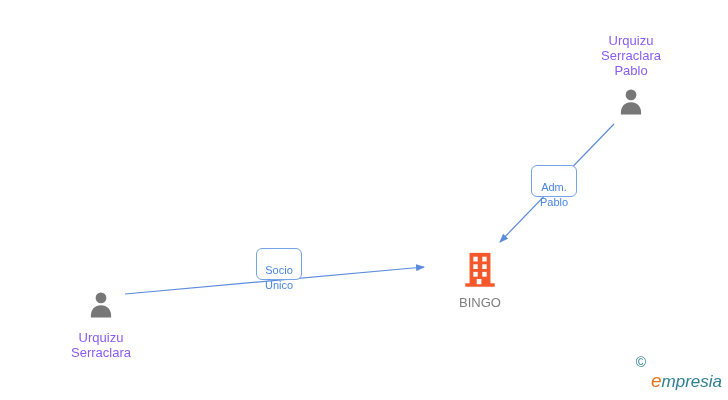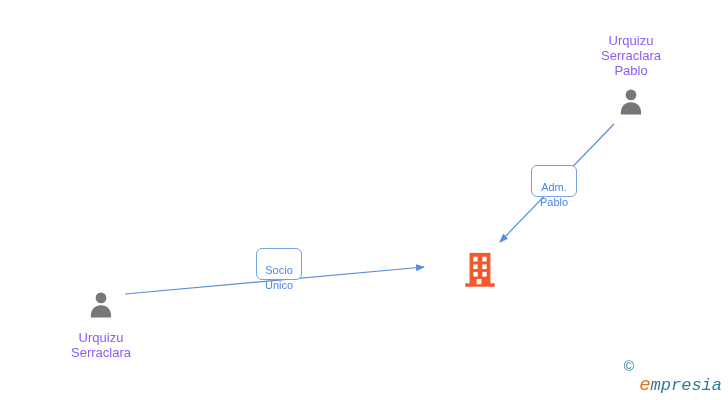--- a/index.html
+++ b/index.html
@@ -67,24 +67,24 @@
     display: flex;
     align-items: center;
     gap: 5px;
   }
   #footer-logo .copyright {
     color: #2e7f93;
     font-size: 14px;
     line-height: 14px;
   }
   #footer-logo .brand {
-    font-family: Liberation Mono, monospace;
+    font-family: Liberation Sans, sans-serif;
     font-style: italic;
     font-size: 17px;
-    line-height: 18px;
+    line-height: 26px;
     color: #2e7f93;
     margin-top: 39px;
   }
   #footer-logo .brand .first-letter {
     color: #e8731a;
     font-size: 19px;
   }
 </style>
 </head>
 <body>
@@ -136,20 +136,21 @@
         <rect x="10" y="6" width="4.6" height="5" fill="#ffffff"></rect>
         <rect x="19.4" y="6" width="4.6" height="5" fill="#ffffff"></rect>
         <rect x="10" y="14" width="4.6" height="5" fill="#ffffff"></rect>
         <rect x="19.4" y="14" width="4.6" height="5" fill="#ffffff"></rect>
         <rect x="10" y="22" width="4.6" height="5" fill="#ffffff"></rect>
         <rect x="19.4" y="22" width="4.6" height="5" fill="#ffffff"></rect>
         <rect x="13.5" y="29.5" width="5" height="5.5" fill="#ffffff"></rect>
       </svg>
     </span>
     <div class="company-label" style="margin-top:2px;">
+      <div>BINGO</div>
     </div>
   </div>
 
   <div class="edge-label" style="left:531px; top:165px;">
     <div>Adm.</div>
     <div>Pablo</div>
   </div>
 
   <div class="edge-label" style="left:256px; top:248px;">
     <div>Socio</div>

